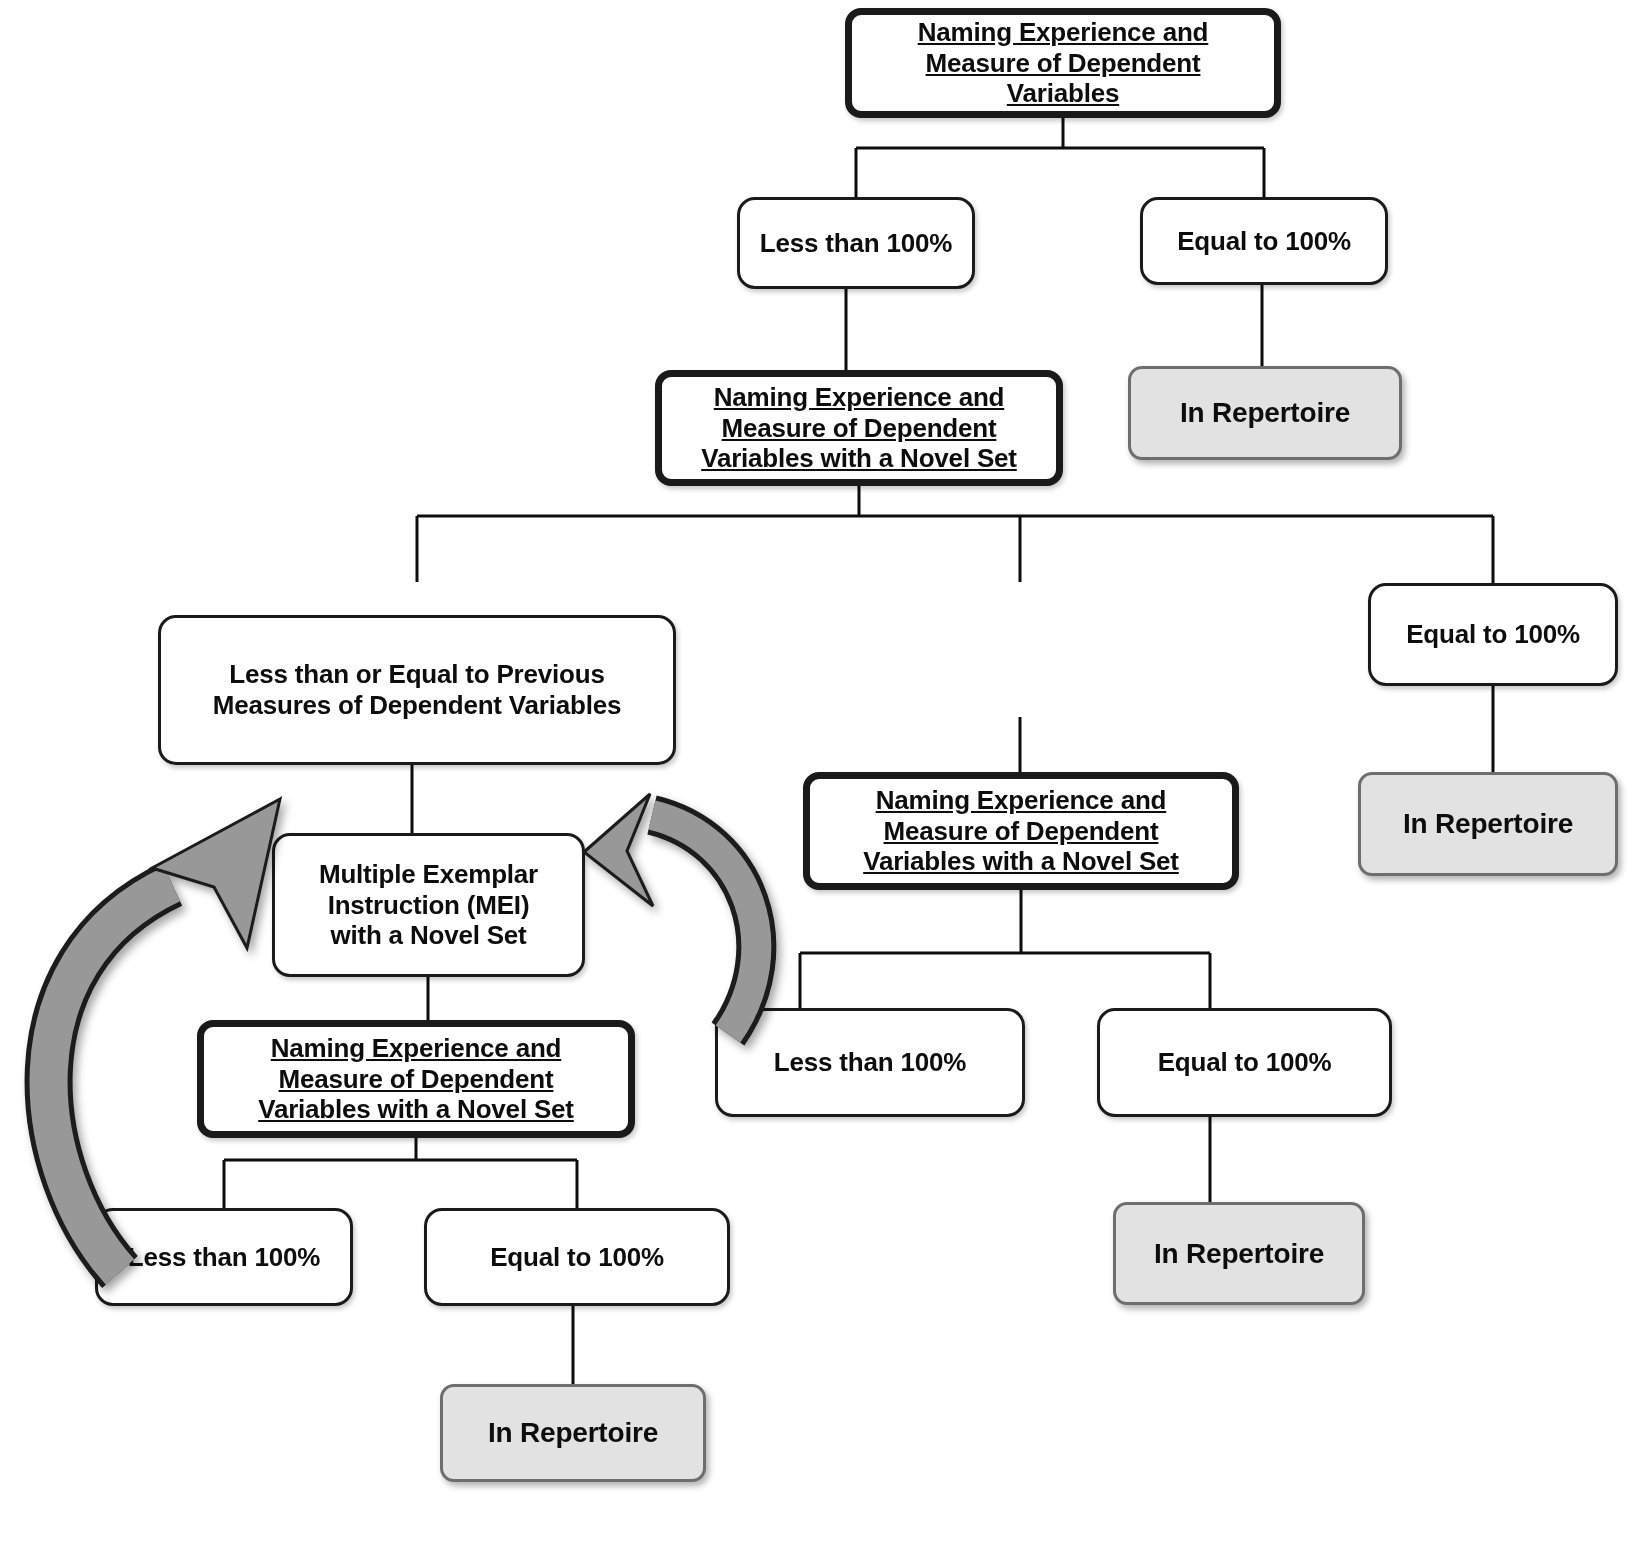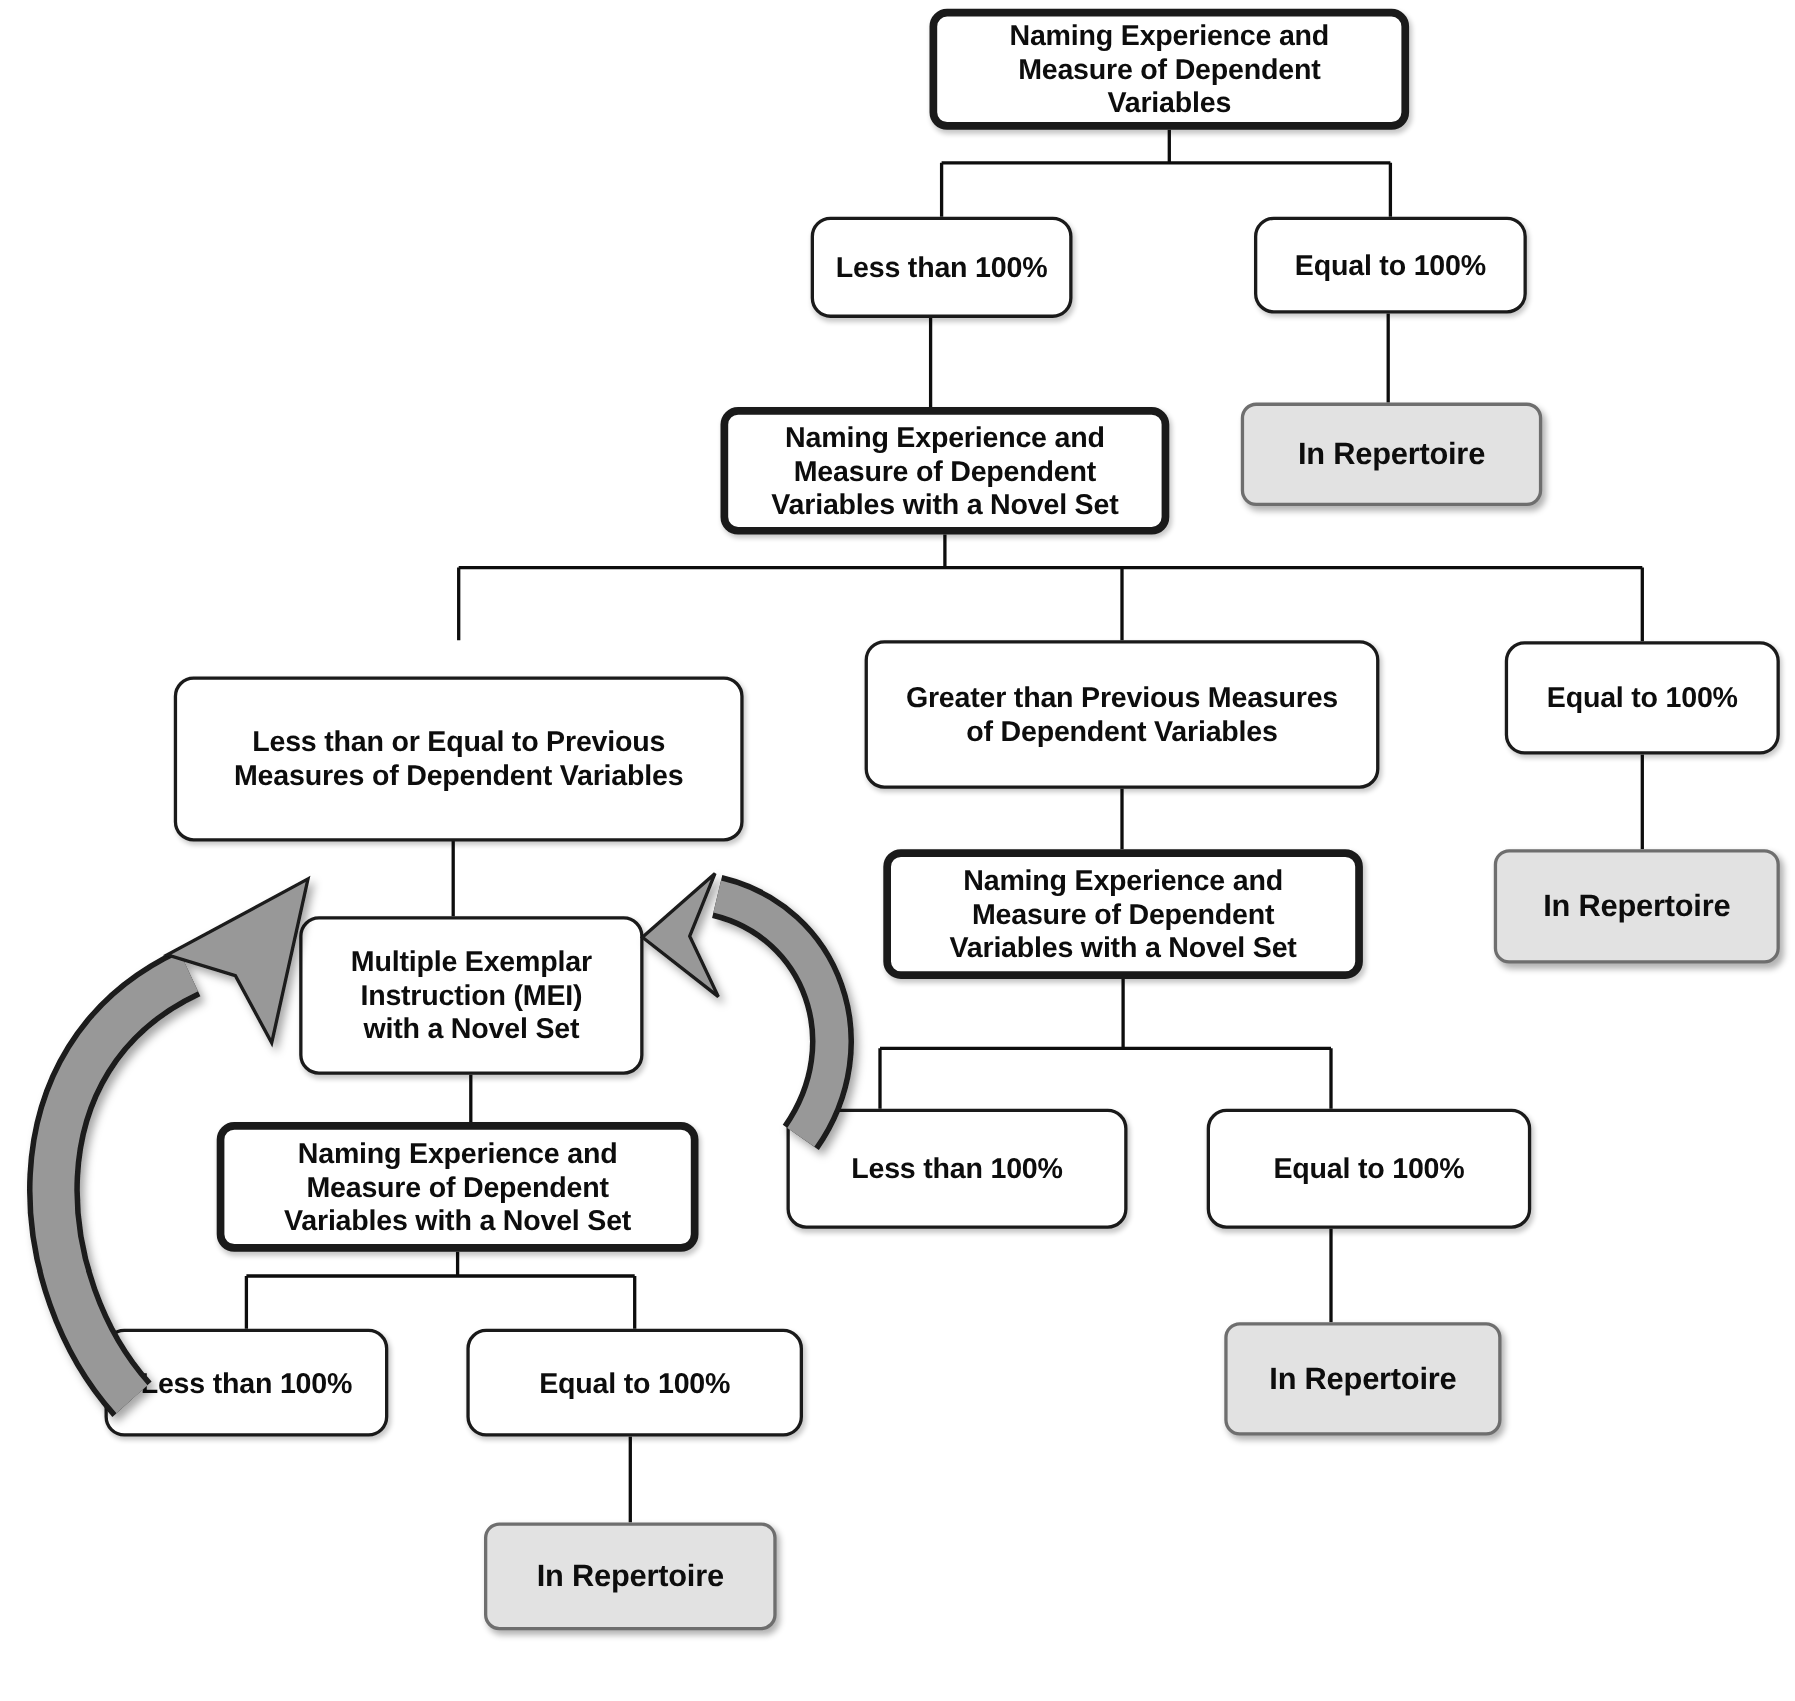--- a/index.html
+++ b/index.html
@@ -24,21 +24,21 @@
     line-height:1.18;
     letter-spacing:-0.2px;
     color:#0d0d0d;
     background:#ffffff;
     border:3px solid #1a1a1a;
     border-radius:18px;
     box-shadow:2px 3px 5px rgba(0,0,0,0.22);
     z-index:2;
     padding:2px 6px;
   }
-  .node.bold{border-width:7px;border-radius:16px;}
+  .node.bold{border-width:7px;border-radius:16px;text-decoration:underline;}
   .node.gray{
     background:#e2e2e2;
     border:3px solid #6e6e6e;
     border-radius:14px;
     box-shadow:3px 4px 6px rgba(0,0,0,0.3);
     font-size:28px;
     text-align:right;
   }
 </style>
 </head>
@@ -73,22 +73,20 @@
 
   <div class="node bold" style="left:655px;top:370px;width:408px;height:116px;">Naming Experience and
 Measure of Dependent
 Variables with a Novel Set</div>
 
   <div class="node gray" style="left:1128px;top:366px;width:274px;height:94px;">In Repertoire</div>
 
   <div class="node" style="left:158px;top:615px;width:518px;height:150px;">Less than or Equal to Previous
 Measures of Dependent Variables</div>
 
-  <div class="node" style="left:786px;top:582px;width:468px;height:135px;">Greater than Previous Measures
-of Dependent Variables</div>
 
   <div class="node" style="left:1368px;top:583px;width:250px;height:103px;">Equal to 100%</div>
 
   <div class="node gray" style="left:1358px;top:772px;width:260px;height:104px;">In Repertoire</div>
 
   <div class="node bold" style="left:803px;top:772px;width:436px;height:118px;">Naming Experience and
 Measure of Dependent
 Variables with a Novel Set</div>
 
   <div class="node" style="left:715px;top:1008px;width:310px;height:109px;">Less than 100%</div>

